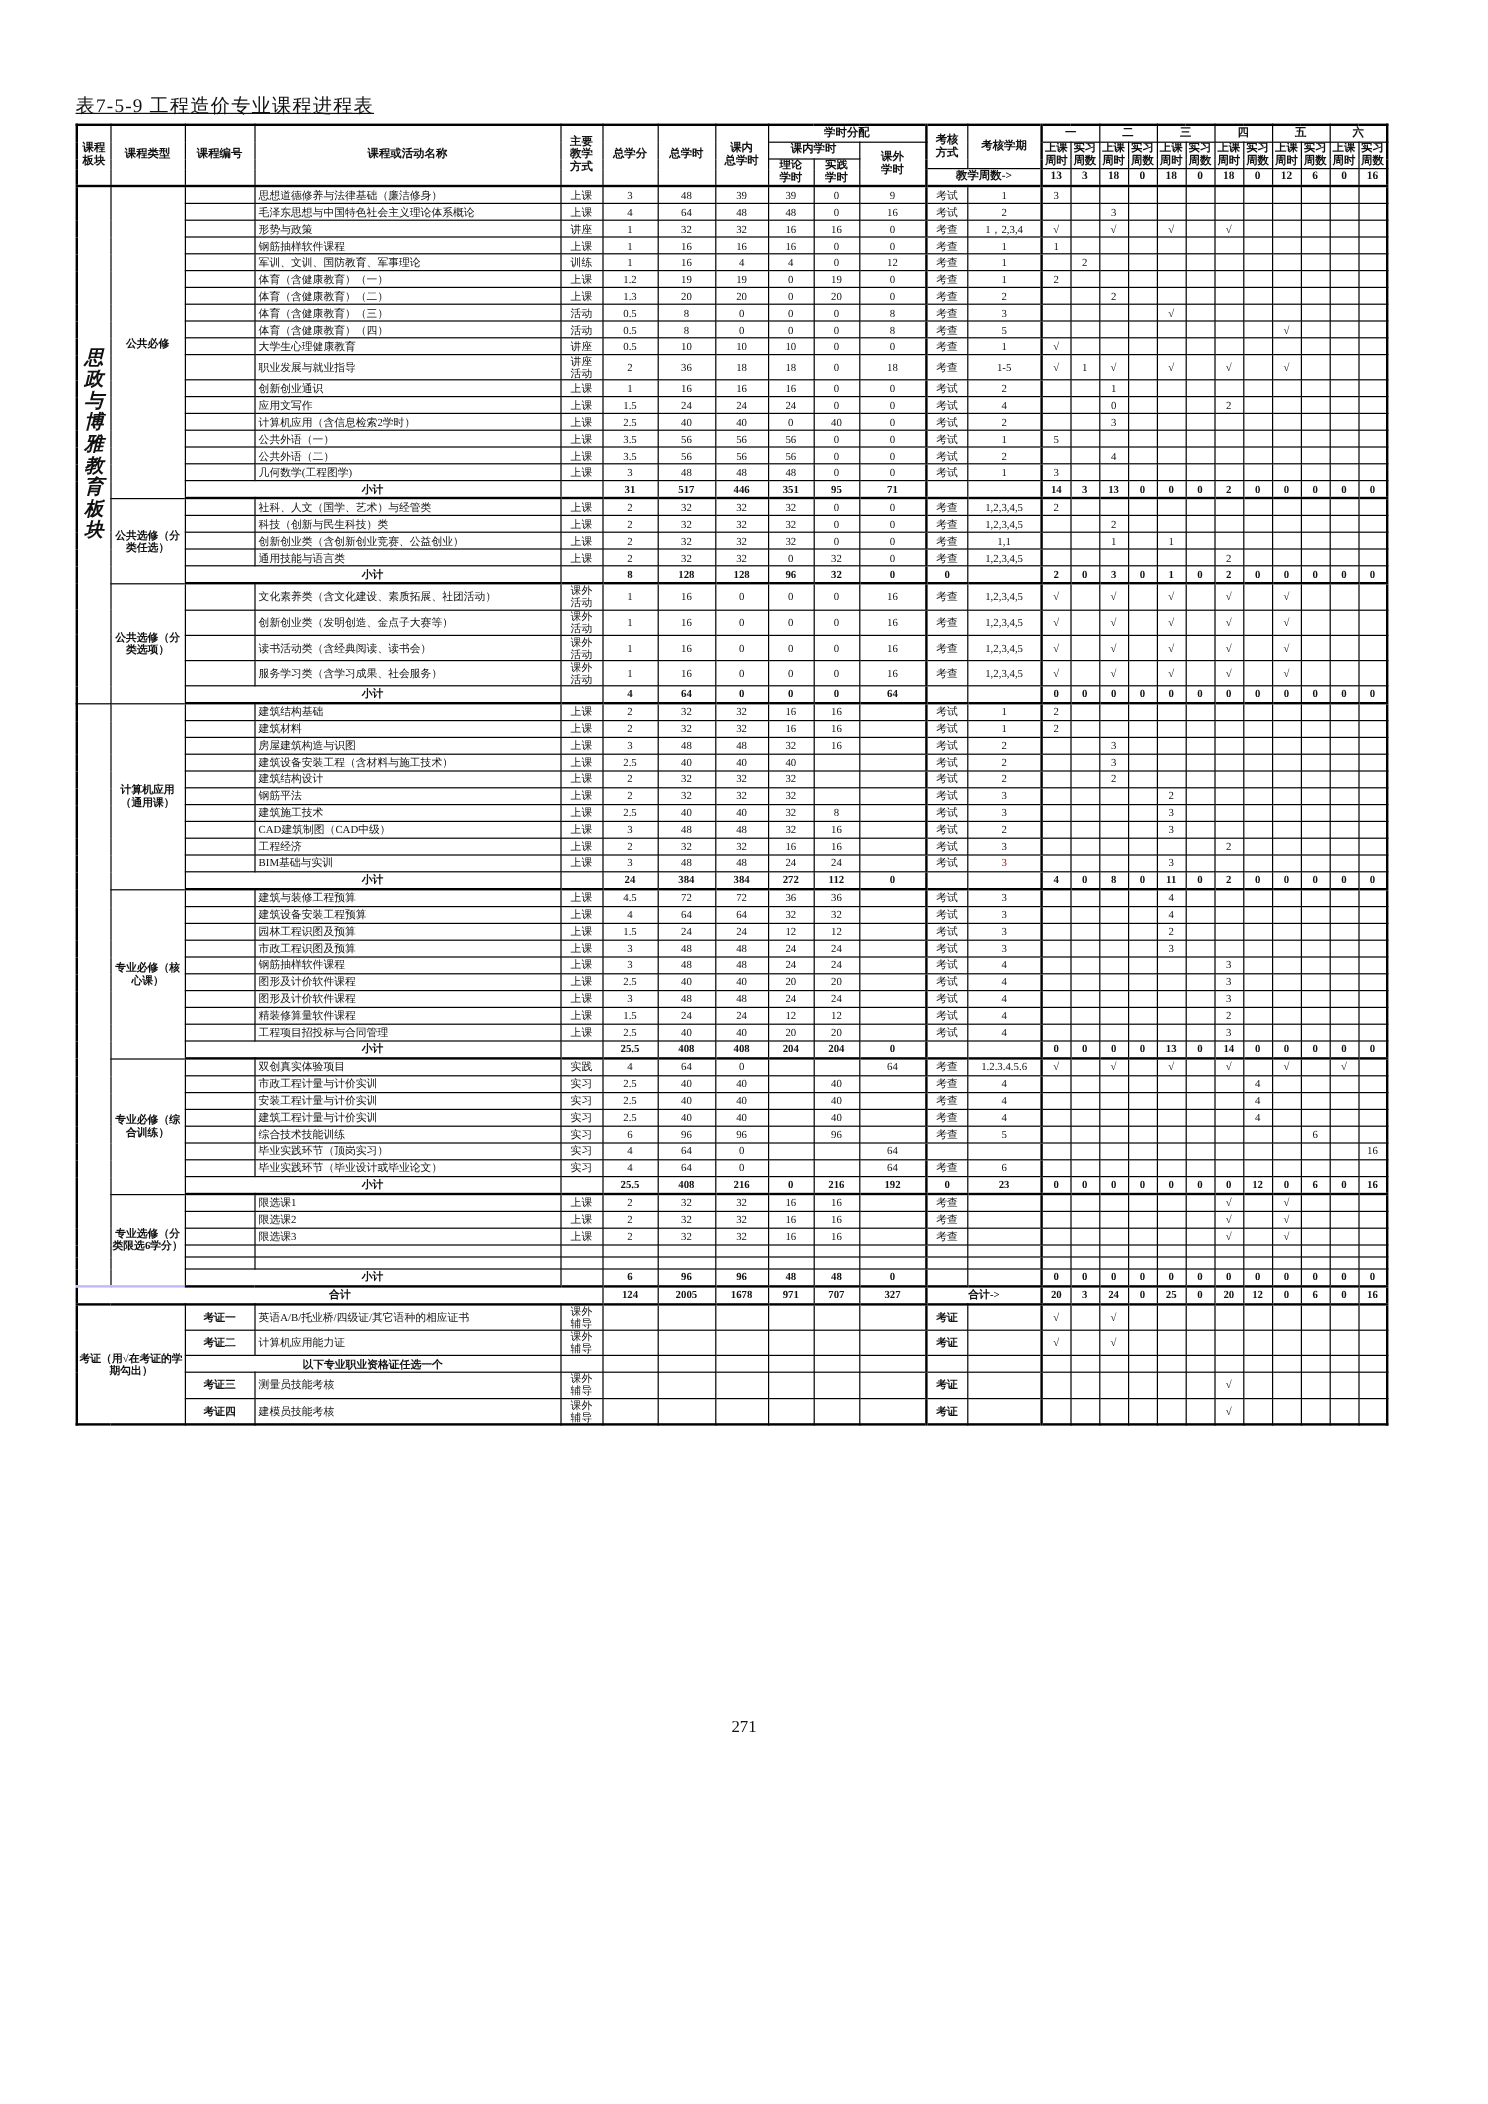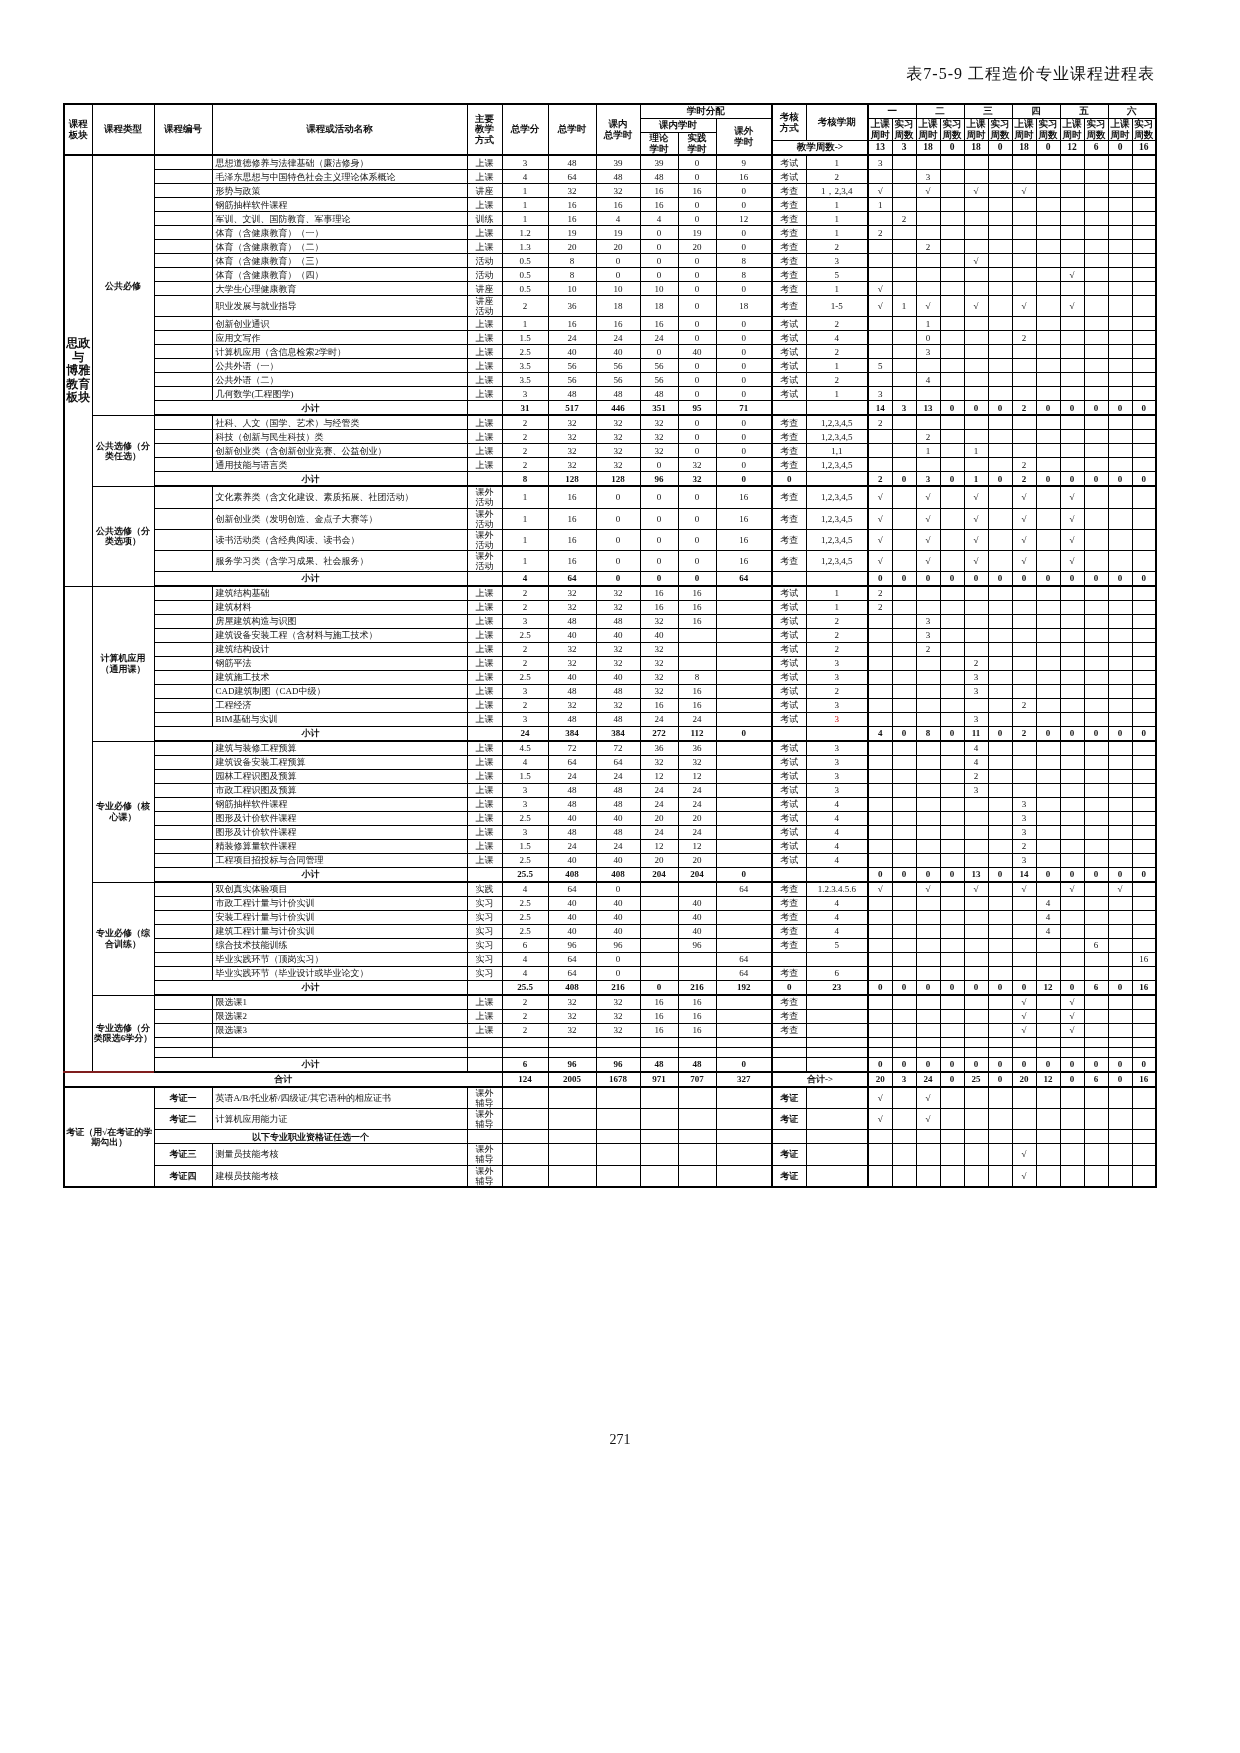--- a/index.html
+++ b/index.html
@@ -1,30 +1,30 @@
 <!DOCTYPE html>
 <html><head>
 <meta charset="utf-8">
 <style>
   html,body{margin:0;padding:0;background:#fff;}
   body{width:1240px;height:1753px;position:relative;font-family:"Liberation Serif",serif;color:#111;}
-  .title{position:absolute;top:64px;left:63px;width:1092px;text-align:right;font-size:16px;letter-spacing:1px;}
+  .title{position:absolute;top:78px;left:63px;width:1092px;text-align:left;font-size:16px;letter-spacing:1px;text-decoration:underline;}
   .pageno{position:absolute;top:1412px;left:0;width:1240px;text-align:center;font-size:14px;margin-top:20px;}
   table{position:absolute;top:103px;left:63px;border-collapse:collapse;table-layout:fixed;border:2px solid #000;}
   td{border:1px solid #000;font-size:9px;line-height:1.12;padding:0 1px;height:13px;text-align:center;
      vertical-align:middle;white-space:pre-line;overflow:hidden;}
   thead td{font-weight:bold;font-size:9.5px;}
   thead{border-bottom:2px solid #000;}
   .nm{text-align:left;padding-left:3px;margin-left:26px;}
   .b{font-weight:bold;}
   .bl{border-left:2px solid #000;}
   .secend td{border-bottom:2px solid #000;}
-  .total td{border-top:2px solid #7f1d1d;border-bottom:2px solid #000;}
+  .total td{border-top:2px solid #c4b5fd;border-bottom:2px solid #000;}
   .red{color:#c00;}
-  .blk{font-weight:bold;font-size:12px;}
+  .blk{font-weight:bold;font-size:16px;font-style:italic;}
   .typ{font-weight:bold;}
   .fill td{height:9px;}
 </style>
 </head>
 <body>
 
 <div class="title">表7-5-9 工程造价专业课程进程表</div>
 
 <table id="grid">
   <colgroup id="cols">

